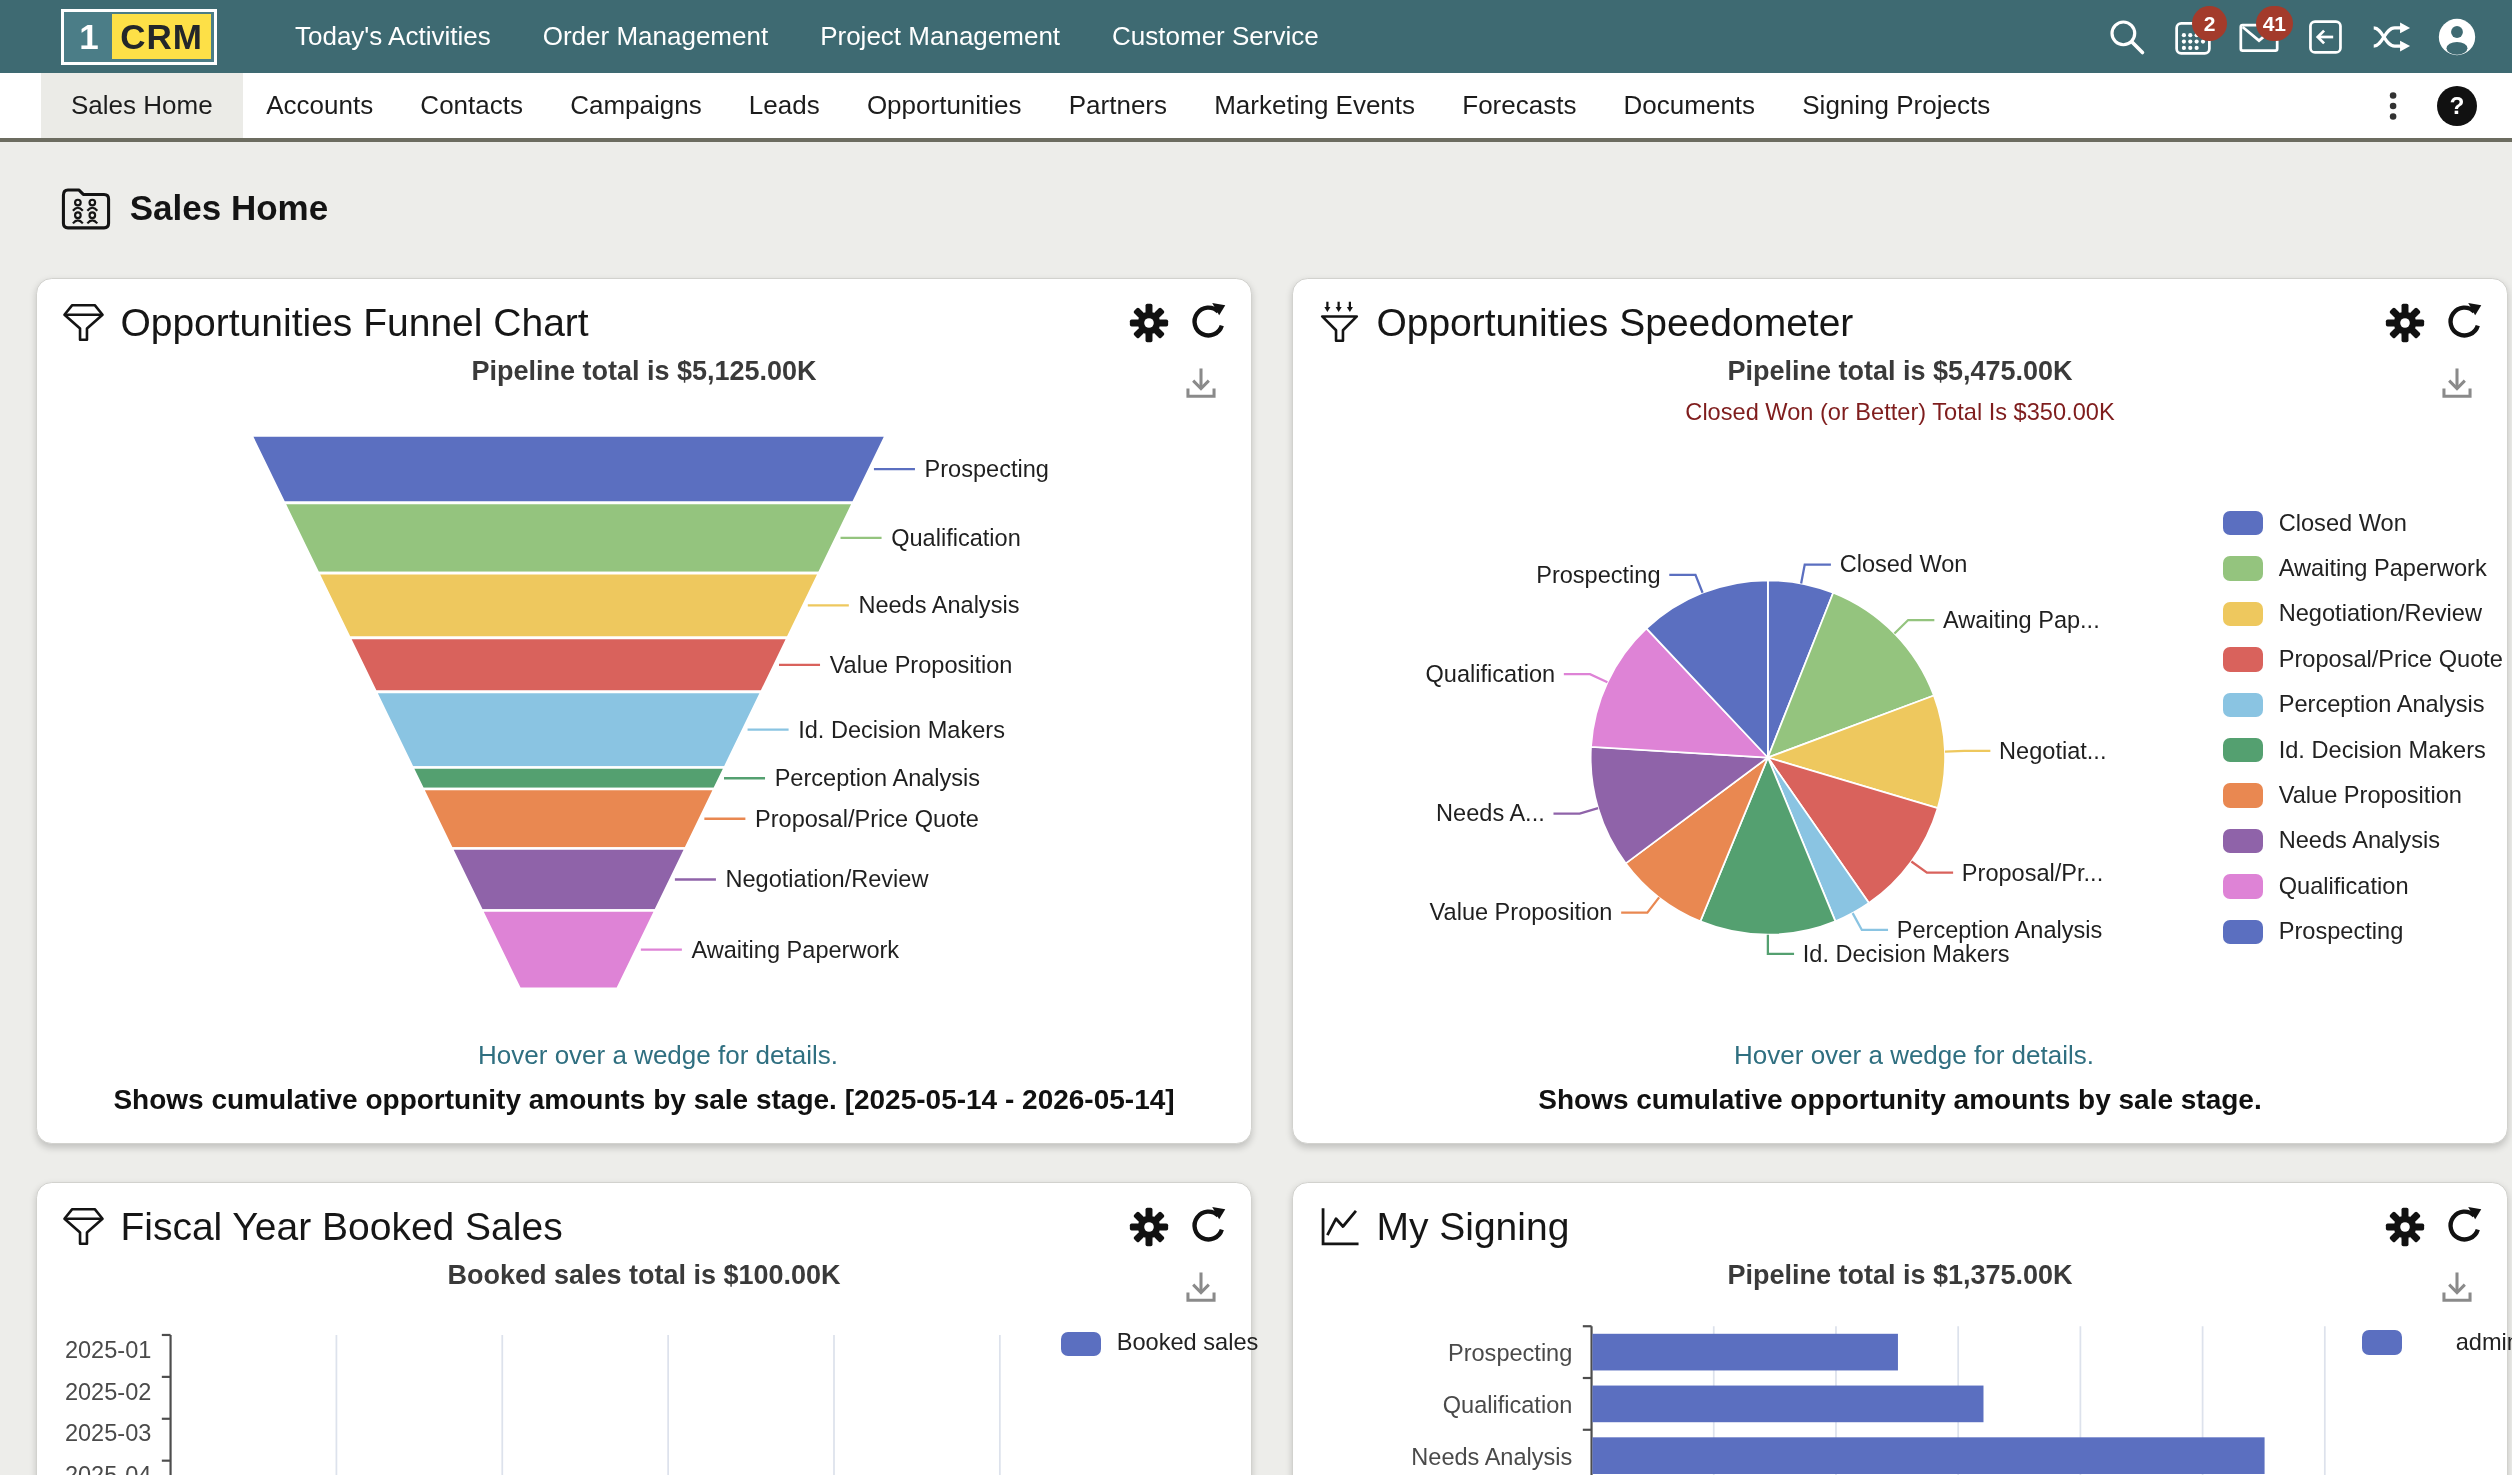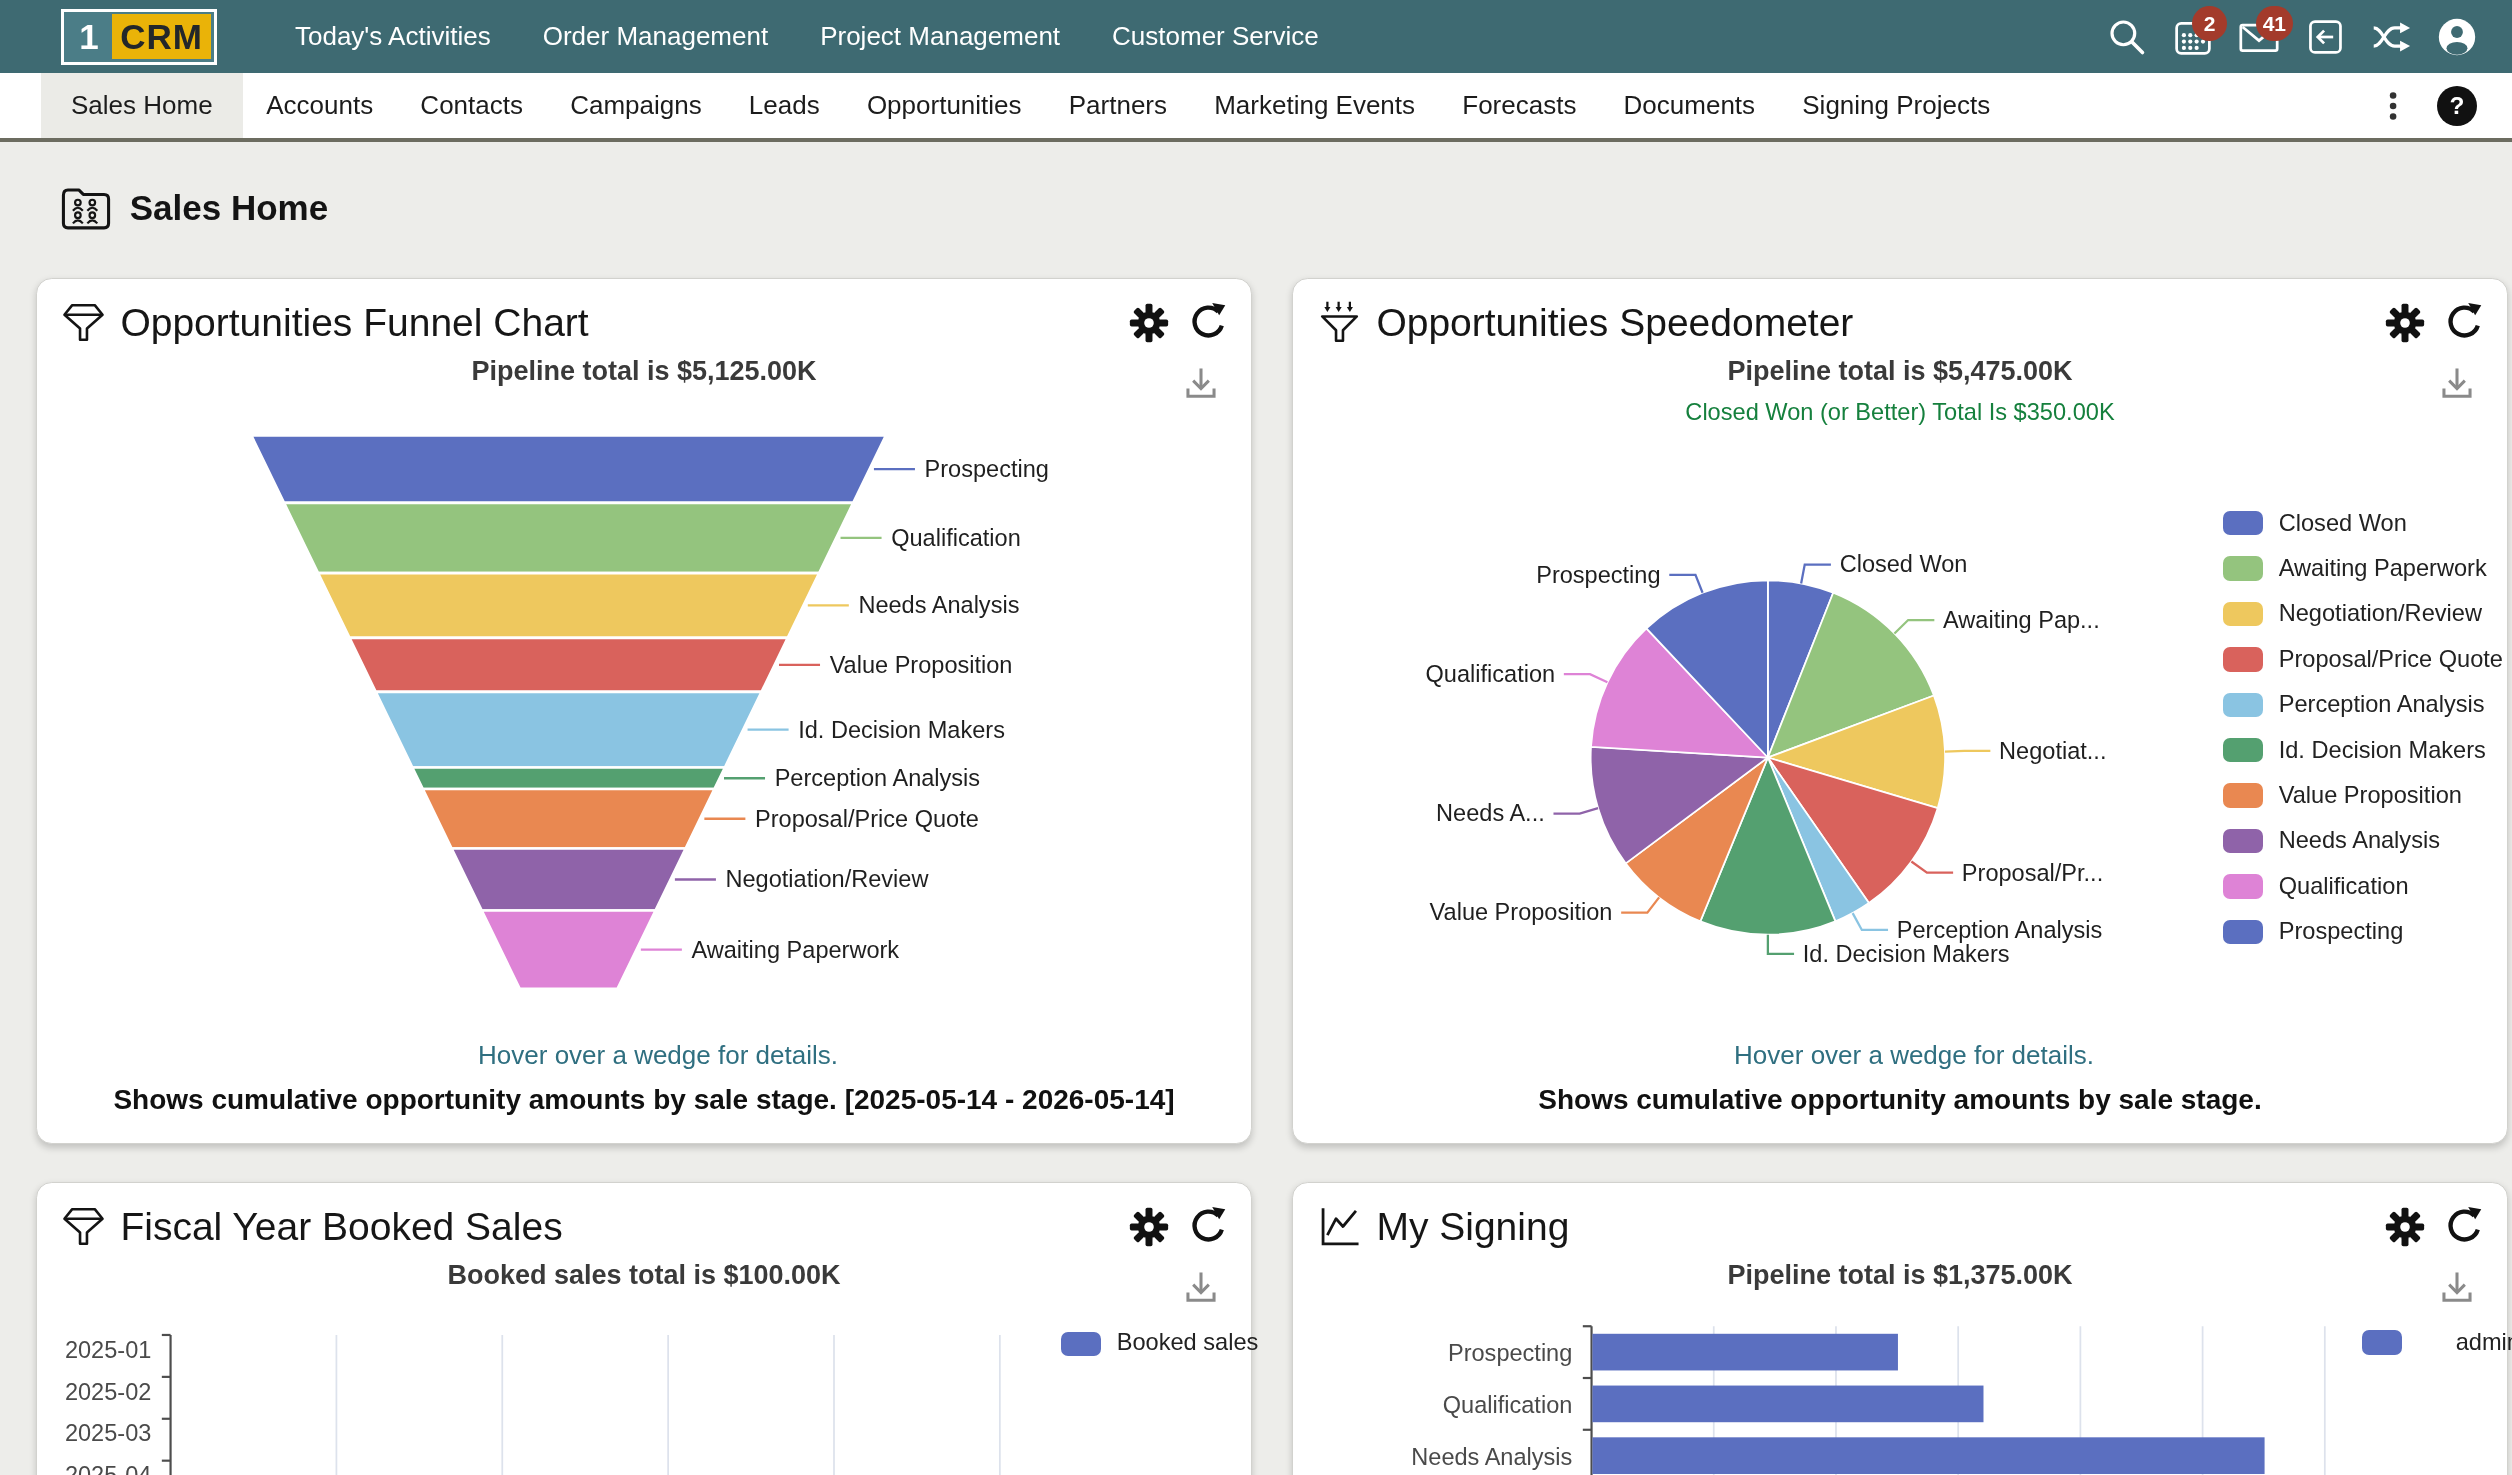--- a/index.html
+++ b/index.html
@@ -4,21 +4,21 @@
 <style>
   * { margin:0; padding:0; box-sizing:border-box; }
   html,body { width:2512px; height:1475px; overflow:hidden; }
   body { font-family:"Liberation Sans","DejaVu Sans",sans-serif; background:#ededea; color:#1a1a1a; }
   .page { position:relative; width:2512px; height:1475px; overflow:hidden; }
 
   
   .topnav { position:absolute; top:0; left:0; width:100%; height:73px; background:#3e6a72; display:flex; align-items:center; }
   .logo { margin-left:61px; display:flex; align-items:stretch; border:3.5px solid #fff; background:#4b7d87; padding:2.6px; height:56px; cursor:pointer; }
   .logo-one { display:flex; align-items:center; justify-content:center; width:45px; color:#fff; font-size:35px; font-weight:bold; }
-  .logo-crm { display:flex; align-items:center; justify-content:center; background:#eab308; color:#23272a; font-size:35px; font-weight:bold; padding:0 8.7px; letter-spacing:0.9px; }
+  .logo-crm { display:flex; align-items:center; justify-content:center; background:#fde047; color:#23272a; font-size:35px; font-weight:bold; padding:0 8.7px; letter-spacing:0.9px; }
   .topnav-items { display:flex; height:100%; margin-left:52px; }
   .topnav-item { position:relative; display:flex; align-items:center; height:100%; padding:0 26px; color:#fff; font-size:26px; white-space:nowrap; cursor:pointer; }
   .topnav-item.active::after { content:""; position:absolute; left:0; right:0; bottom:0; height:5.2px; background:#fff; }
   .topnav-icons { margin-left:auto; margin-right:35px; display:flex; align-items:center; gap:26px; }
   .tn-icon { position:relative; width:40px; height:40px; display:flex; align-items:center; justify-content:center; cursor:pointer; }
   .badge { position:absolute; top:-10.5px; right:-14px; min-width:35px; height:35px; border-radius:17.5px; padding:0 7px; background:#a33b2b; color:#fff; font-size:21px; font-weight:bold; display:flex; align-items:center; justify-content:center; }
 
   
   .subnav { position:absolute; top:73px; left:0; width:100%; height:69px; background:#fff; display:flex; align-items:center; padding-left:41px; border-bottom:4.4px solid #6c6c60; }
   .subnav-item { display:flex; align-items:center; height:100%; padding:0 23.6px; font-size:26px; color:#1c1c1c; white-space:nowrap; cursor:pointer; }
@@ -36,21 +36,21 @@
   .card-funnel { left:36px; top:131px; height:866px; }
   .card-speedometer { left:1292px; top:131px; height:866px; }
   .card-booked { left:36px; top:1035px; height:786px; }
   .card-pipeline { left:1292px; top:1035px; height:786px; }
 
   .card-head { position:absolute; top:19px; left:24.4px; right:24.4px; height:49px; display:flex; align-items:center; }
   .card-title { font-size:39px; margin-left:14px; color:#161616; white-space:nowrap; }
   .head-actions { margin-left:auto; display:flex; align-items:center; gap:17.5px; }
   .head-actions .act { width:40px; height:40px; cursor:pointer; }
   .card-subtitle { position:absolute; top:77px; left:0; right:0; text-align:center; font-size:27px; font-weight:bold; color:#3a3a3a; }
-  .card-subtitle2 { position:absolute; top:120px; left:0; right:0; text-align:center; font-size:23.6px; color:#15803d; }
+  .card-subtitle2 { position:absolute; top:120px; left:0; right:0; text-align:center; font-size:23.6px; color:#7f1d1d; }
   .download { position:absolute; top:86px; right:30px; width:40px; height:40px; cursor:pointer; }
   .card-hint { position:absolute; top:761px; left:0; right:0; text-align:center; font-size:26px; font-weight:normal; color:#2f6f80;margin-left:28px; }
   .card-desc { position:absolute; top:805px; left:0; right:0; text-align:center; font-size:28px; font-weight:bold; color:#111; }
 
   .chart-svg { position:absolute; left:0; top:0; }
   svg { font-family:"Liberation Sans","DejaVu Sans",sans-serif; }
 
   .legend { position:absolute; display:flex; flex-direction:column; }
   .legend-row { display:flex; align-items:center; height:24.4px; margin-bottom:21px; }
   .legend-swatch { width:40px; height:24.4px; border-radius:7px; flex:0 0 40px; }

